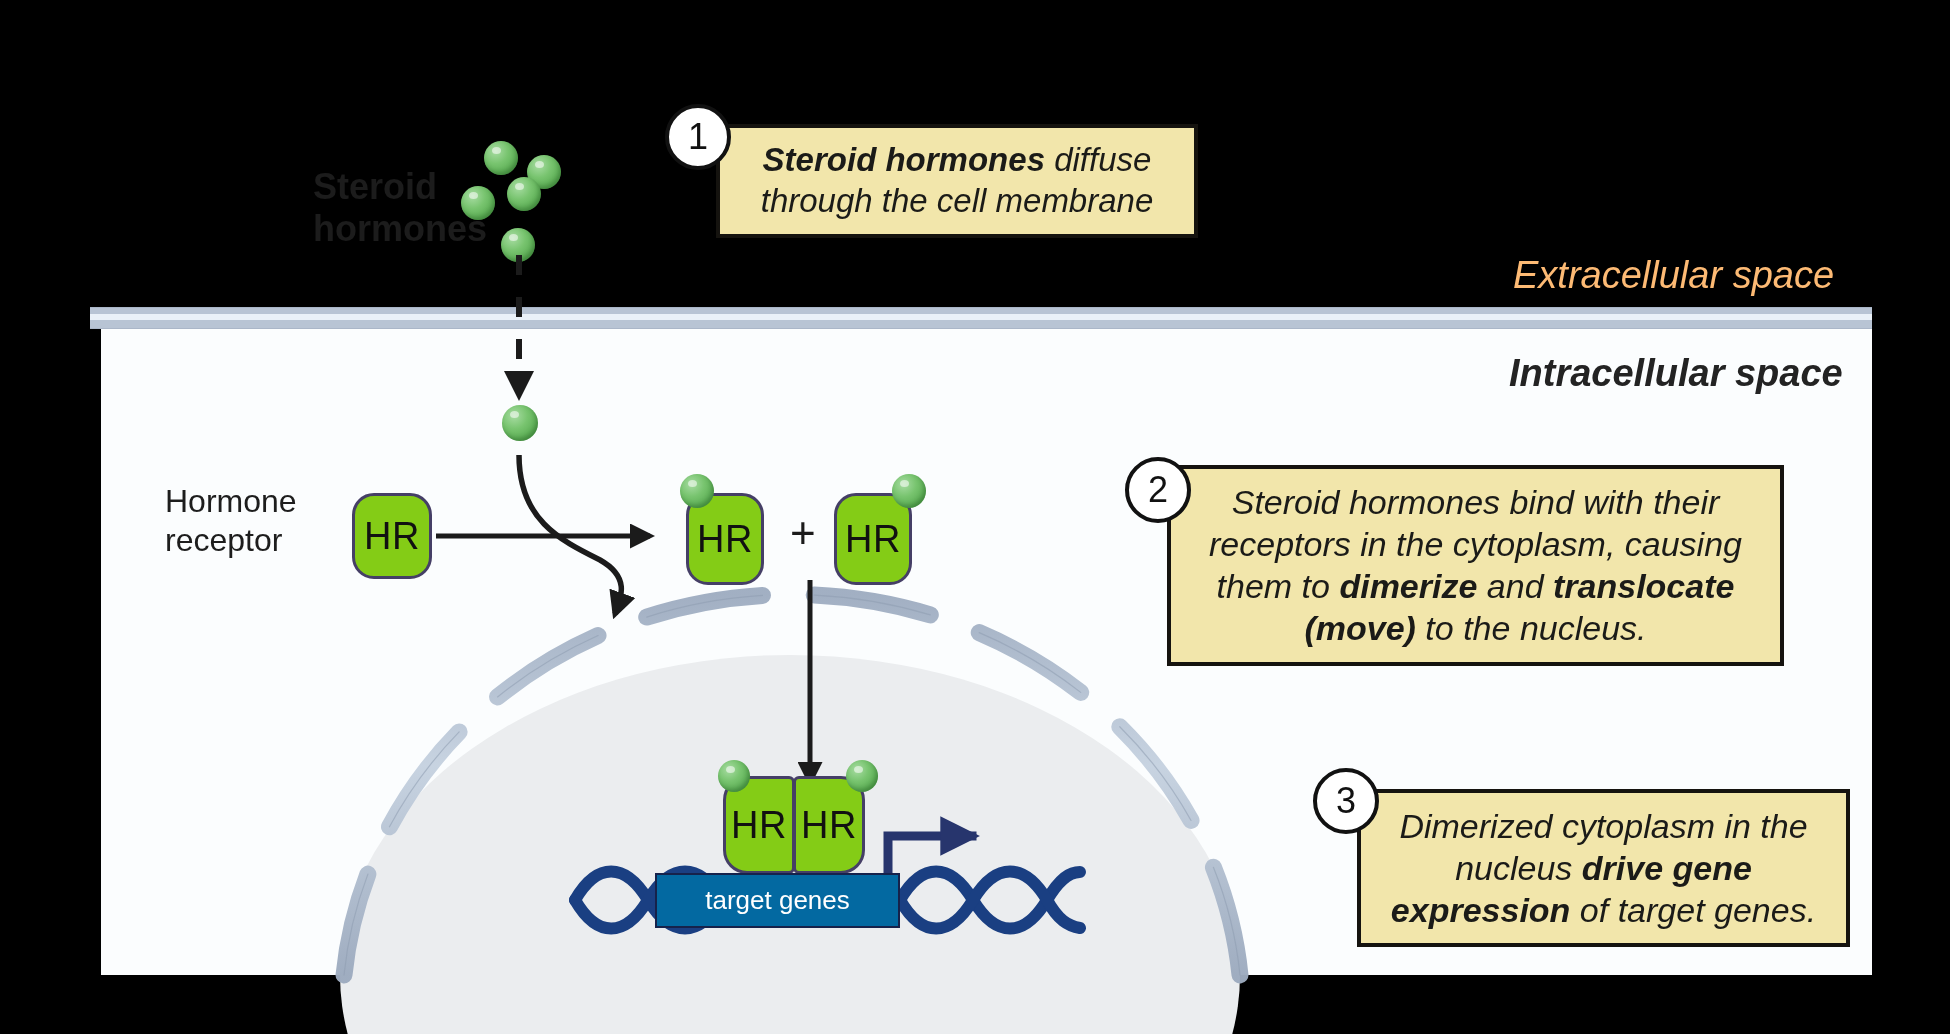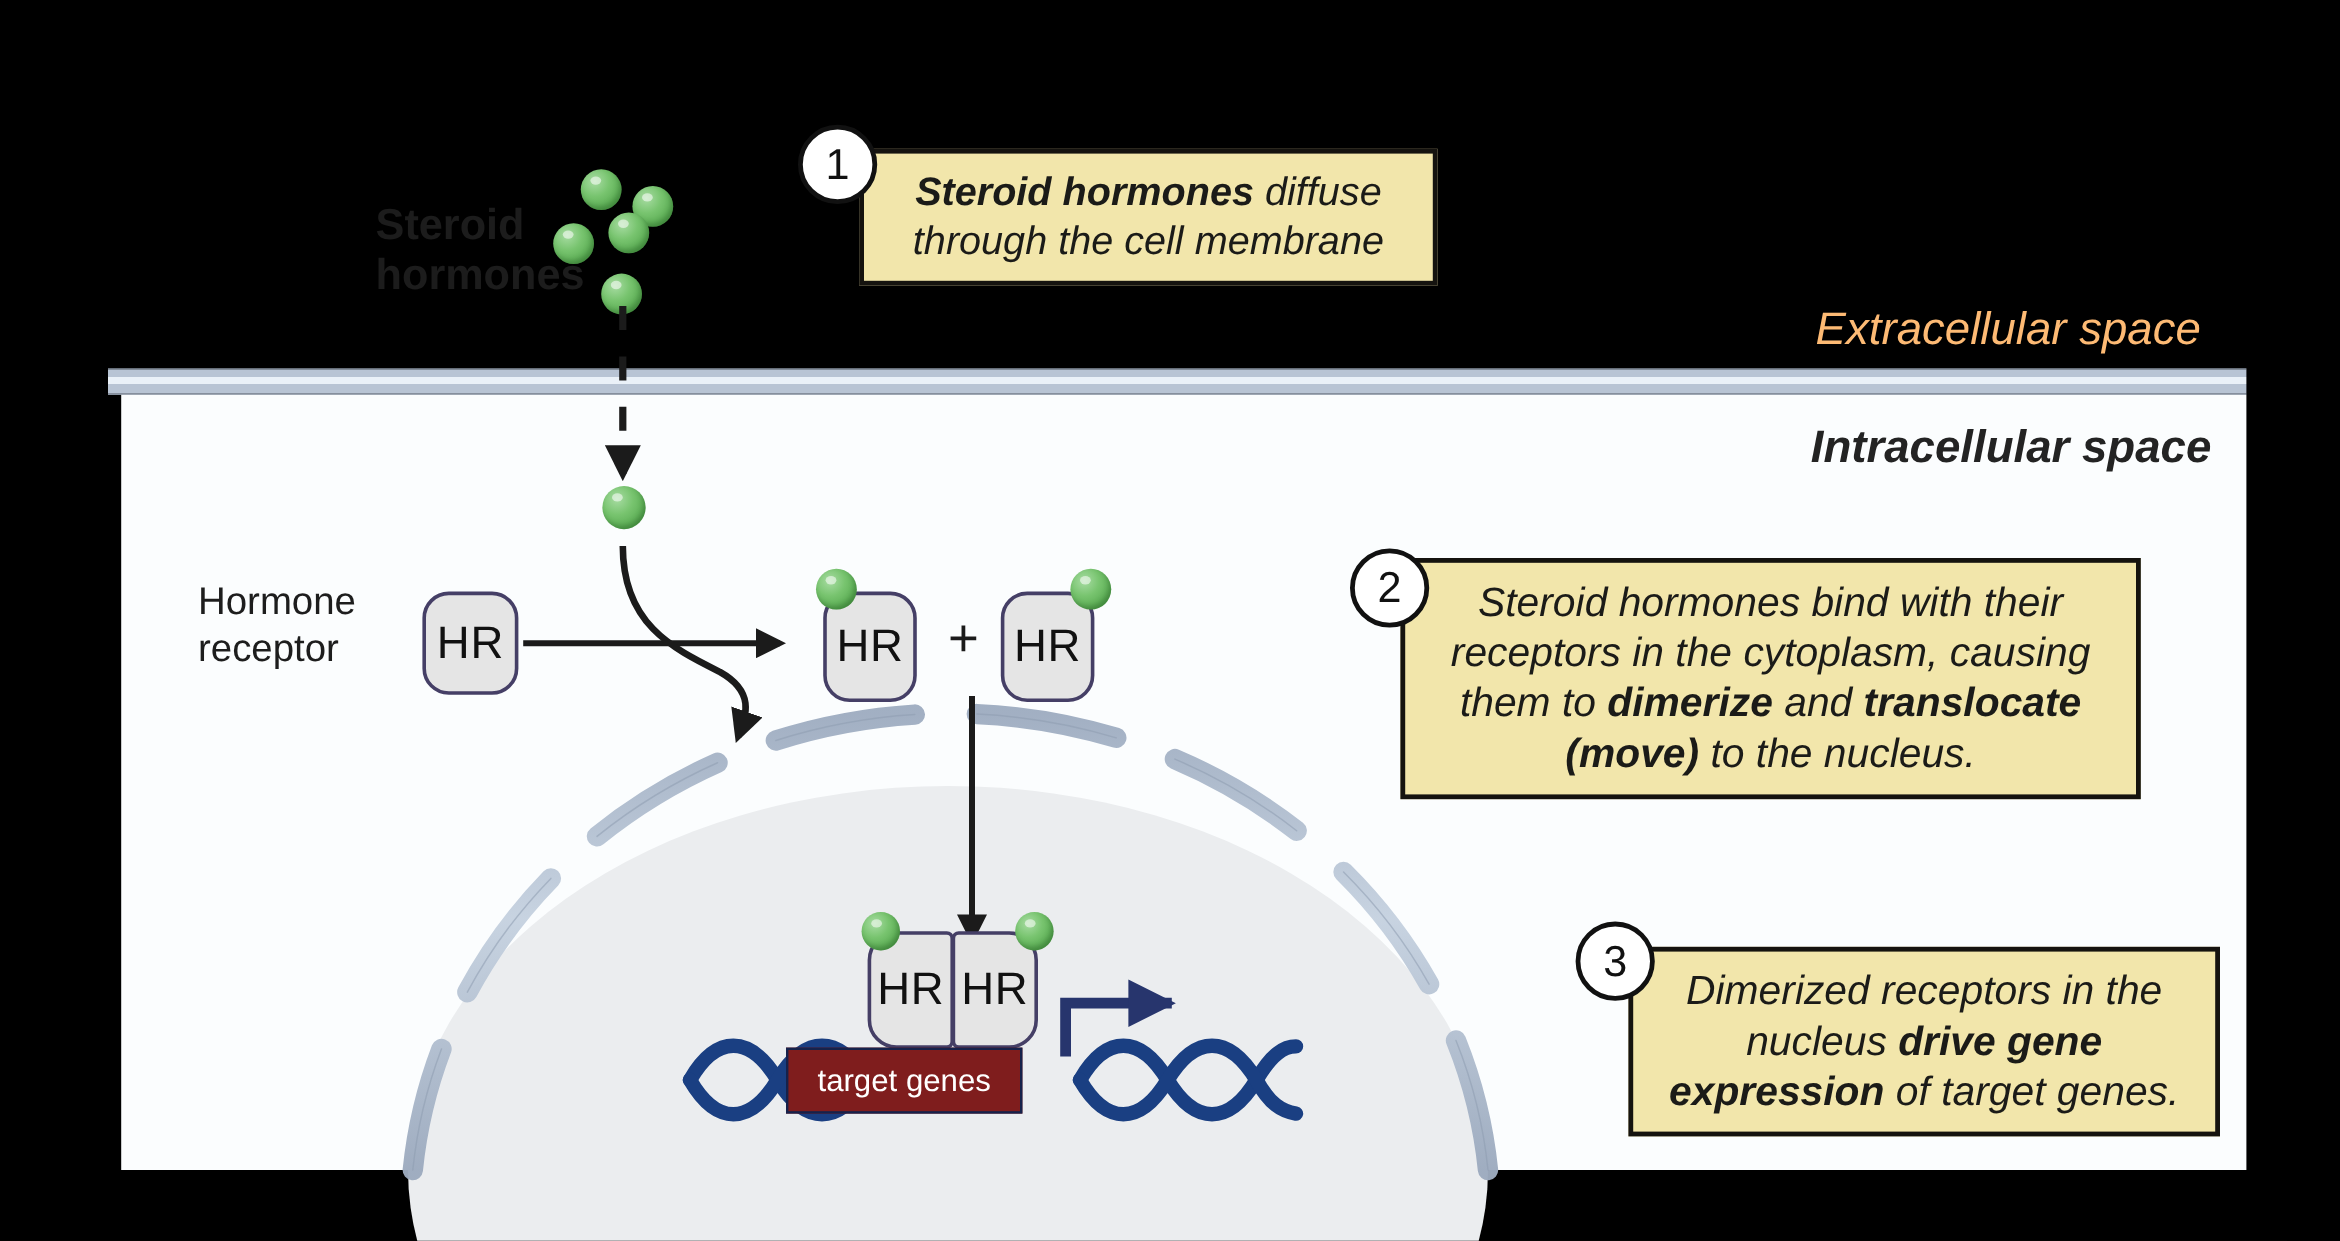--- a/index.html
+++ b/index.html
@@ -62,34 +62,34 @@
   }
   .hormone::after {
     content: ""; position: absolute; left: 8px; top: 6px;
     width: 9px; height: 7px; border-radius: 50%;
     background: rgba(255,255,255,.55);
   }
 
   
   .hr-box {
     position: absolute;
-    background: #e5e5e5; border: 3px solid #453f66;
+    background: #84cc16; border: 3px solid #453f66;
     border-radius: 22px;
     display: flex; align-items: center; justify-content: center;
     font-size: 38px; color: #111; letter-spacing: .5px;
   }
   #hormone-receptor-label {
     position: absolute; left: 165px; top: 482px;
     font-size: 32px; color: #1d1d1d; line-height: 1.22; white-space: nowrap;
   }
 
   
   #target-genes-box {
-    position: absolute; left: 655px; top: 873px; width: 197px; height: 55px;
-    background: #7f1d1d; border: 2px solid #16224b;
+    position: absolute; left: 655px; top: 873px; width: 245px; height: 55px;
+    background: #0369a1; border: 2px solid #16224b;
     display: flex; align-items: center; justify-content: center;
     color: #fff; font-size: 26px;
   }
 
   
   .callout {
     position: absolute;
     background: #f2e6ab;
     border: 4px solid #15130f;
     color: #1b1b18;
@@ -235,17 +235,17 @@
   <div class="badge" id="badge-2">2</div>
   <div class="callout" id="callout-2">
     <div class="body">
       <span>Steroid hormones bind with their receptors in the cytoplasm, causing them to </span><b>dimerize</b><span> and </span><b>translocate</b><span> </span><b>(move)</b><span> to the nucleus.</span>
     </div>
   </div>
 
   <div class="badge" id="badge-3">3</div>
   <div class="callout" id="callout-3">
     <div class="body">
-      <span>Dimerized receptors in the nucleus </span><b>drive gene expression</b><span> of target genes.</span>
+      <span>Dimerized cytoplasm in the nucleus </span><b>drive gene expression</b><span> of target genes.</span>
     </div>
   </div>
 
 </div>
 
 </body></html>

